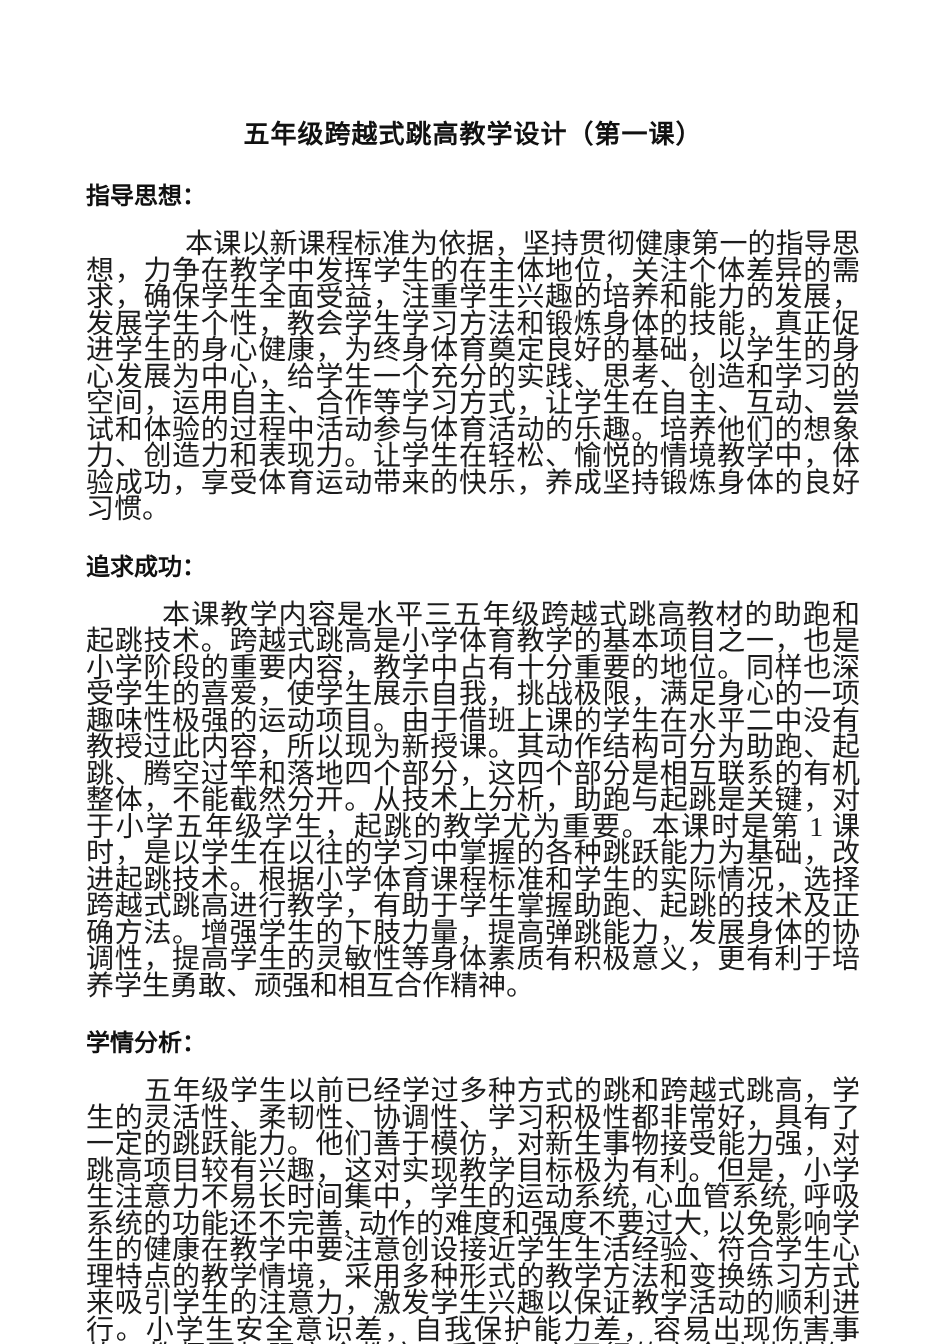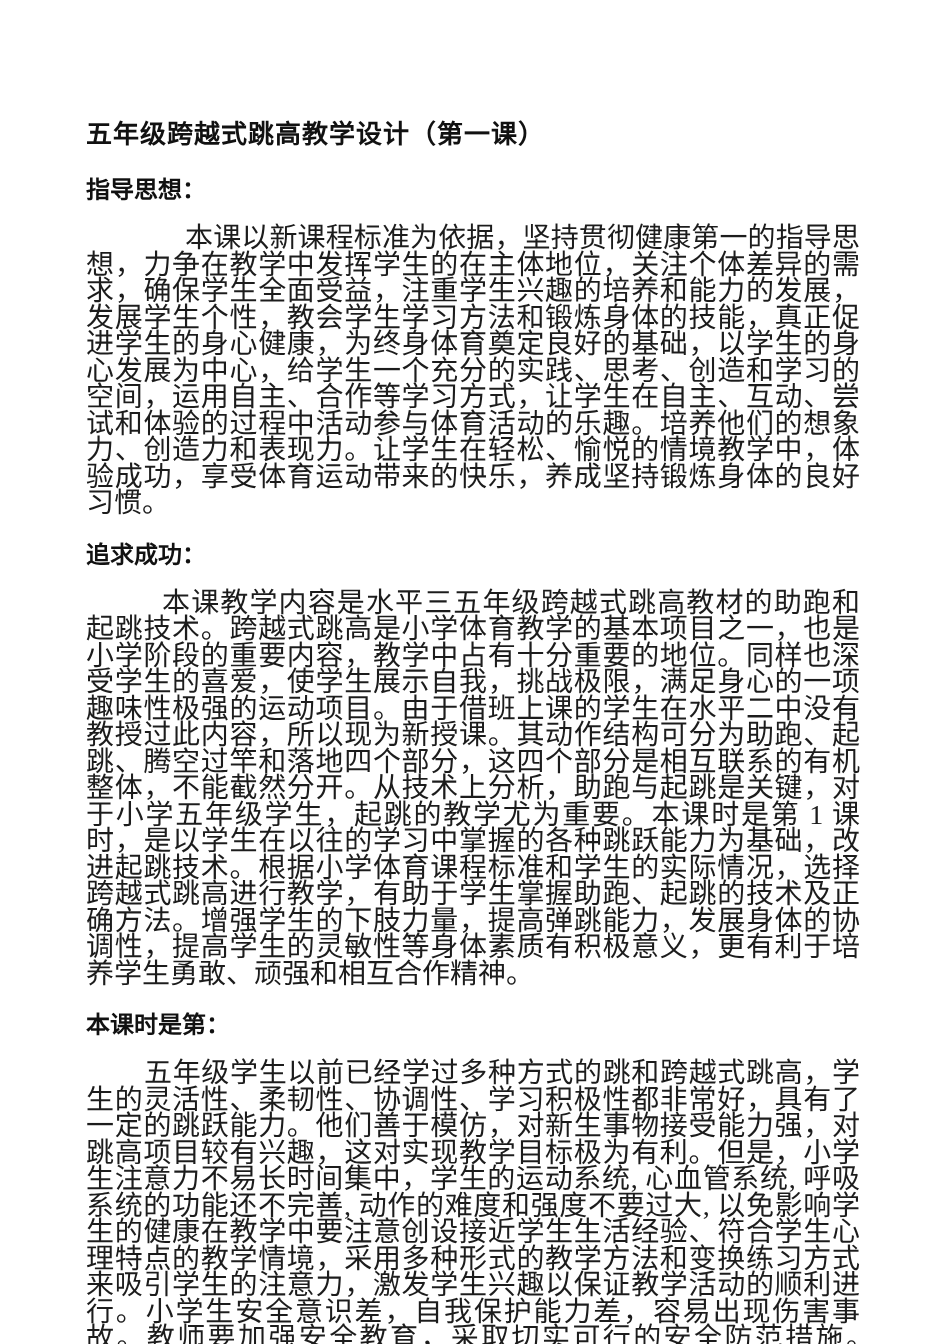--- a/index.html
+++ b/index.html
@@ -20,26 +20,26 @@
     height: 1344px;
     padding: 118px 90px 40px 86px;
     background: #ffffff;
   }
   .doc-title {
     margin: 0;
     font-family: "Liberation Serif", "DejaVu Serif", serif;
     font-weight: bold;
     font-size: 26px;
     line-height: 34px;
-    text-align: left;
+    text-align: center;
     color: #111111;
     letter-spacing: 1px;
   }
   .section-heading {
-    margin: 24px 0 21px 0;
+    margin: 30px 0 21px 0;
     font-family: "Liberation Sans", "DejaVu Sans", sans-serif;
     font-weight: bold;
     font-size: 24px;
     line-height: 28px;
     color: #111111;
   }
   .body-par {
     margin: 0;
     font-family: "Liberation Serif", "DejaVu Serif", serif;
     font-size: 28px;
@@ -62,17 +62,17 @@
     <h2 class="section-heading">指导思想：</h2>
     <p class="body-par indent-a">本课以新课程标准为依据，坚持贯彻健康第一的指导思想，力争在教学中发挥学生的在主体地位，关注个体差异的需求，确保学生全面受益，注重学生兴趣的培养和能力的发展，发展学生个性，教会学生学习方法和锻炼身体的技能，真正促进学生的身心健康，为终身体育奠定良好的基础，以学生的身心发展为中心，给学生一个充分的实践、思考、创造和学习的空间，运用自主、合作等学习方式，让学生在自主、互动、尝试和体验的过程中活动参与体育活动的乐趣。培养他们的想象力、创造力和表现力。让学生在轻松、愉悦的情境教学中，体验成功，享受体育运动带来的快乐，养成坚持锻炼身体的良好习惯。</p>
   </section>
 
   <section>
     <h2 class="section-heading">追求成功：</h2>
     <p class="body-par indent-b">本课教学内容是水平三五年级跨越式跳高教材的助跑和起跳技术。跨越式跳高是小学体育教学的基本项目之一，也是小学阶段的重要内容，教学中占有十分重要的地位。同样也深受学生的喜爱，使学生展示自我，挑战极限，满足身心的一项趣味性极强的运动项目。由于借班上课的学生在水平二中没有教授过此内容，所以现为新授课。其动作结构可分为助跑、起跳、腾空过竿和落地四个部分，这四个部分是相互联系的有机整体，不能截然分开。从技术上分析，助跑与起跳是关键，对于小学五年级学生，起跳的教学尤为重要。本课时是第 1 课时，是以学生在以往的学习中掌握的各种跳跃能力为基础，改进起跳技术。根据小学体育课程标准和学生的实际情况，选择跨越式跳高进行教学，有助于学生掌握助跑、起跳的技术及正确方法。增强学生的下肢力量，提高弹跳能力，发展身体的协调性，提高学生的灵敏性等身体素质有积极意义，更有利于培养学生勇敢、顽强和相互合作精神。</p>
   </section>
 
   <section>
-    <h2 class="section-heading">本课时是第：</h2>
+    <h2 class="section-heading">学情分析：</h2>
     <p class="body-par indent-c">五年级学生以前已经学过多种方式的跳和跨越式跳高，学生的灵活性、柔韧性、协调性、学习积极性都非常好，具有了一定的跳跃能力。他们善于模仿，对新生事物接受能力强，对跳高项目较有兴趣，这对实现教学目标极为有利。但是，小学生注意力不易长时间集中，学生的运动系统, 心血管系统, 呼吸系统的功能还不完善, 动作的难度和强度不要过大, 以免影响学生的健康在教学中要注意创设接近学生生活经验、符合学生心理特点的教学情境，采用多种形式的教学方法和变换练习方式来吸引学生的注意力，激发学生兴趣以保证教学活动的顺利进行。小学生安全意识差，自我保护能力差，容易出现伤害事故。教师要加强安全教育，采取切实可行的安全防范措施。　 对在练习中出现的自卑心理, 挫折心理等要正确引导和鼓励。提高他们的学习兴趣，精讲多练，充分发挥体育骨干的作用主要采用分组练习。发挥学生的主动性。激发学生不断挑战自我、超越自我，追求成功，以乐观积极的态度去面对困难和挫折。</p>
   </section>
 
 </div>
 
 </body></html>

